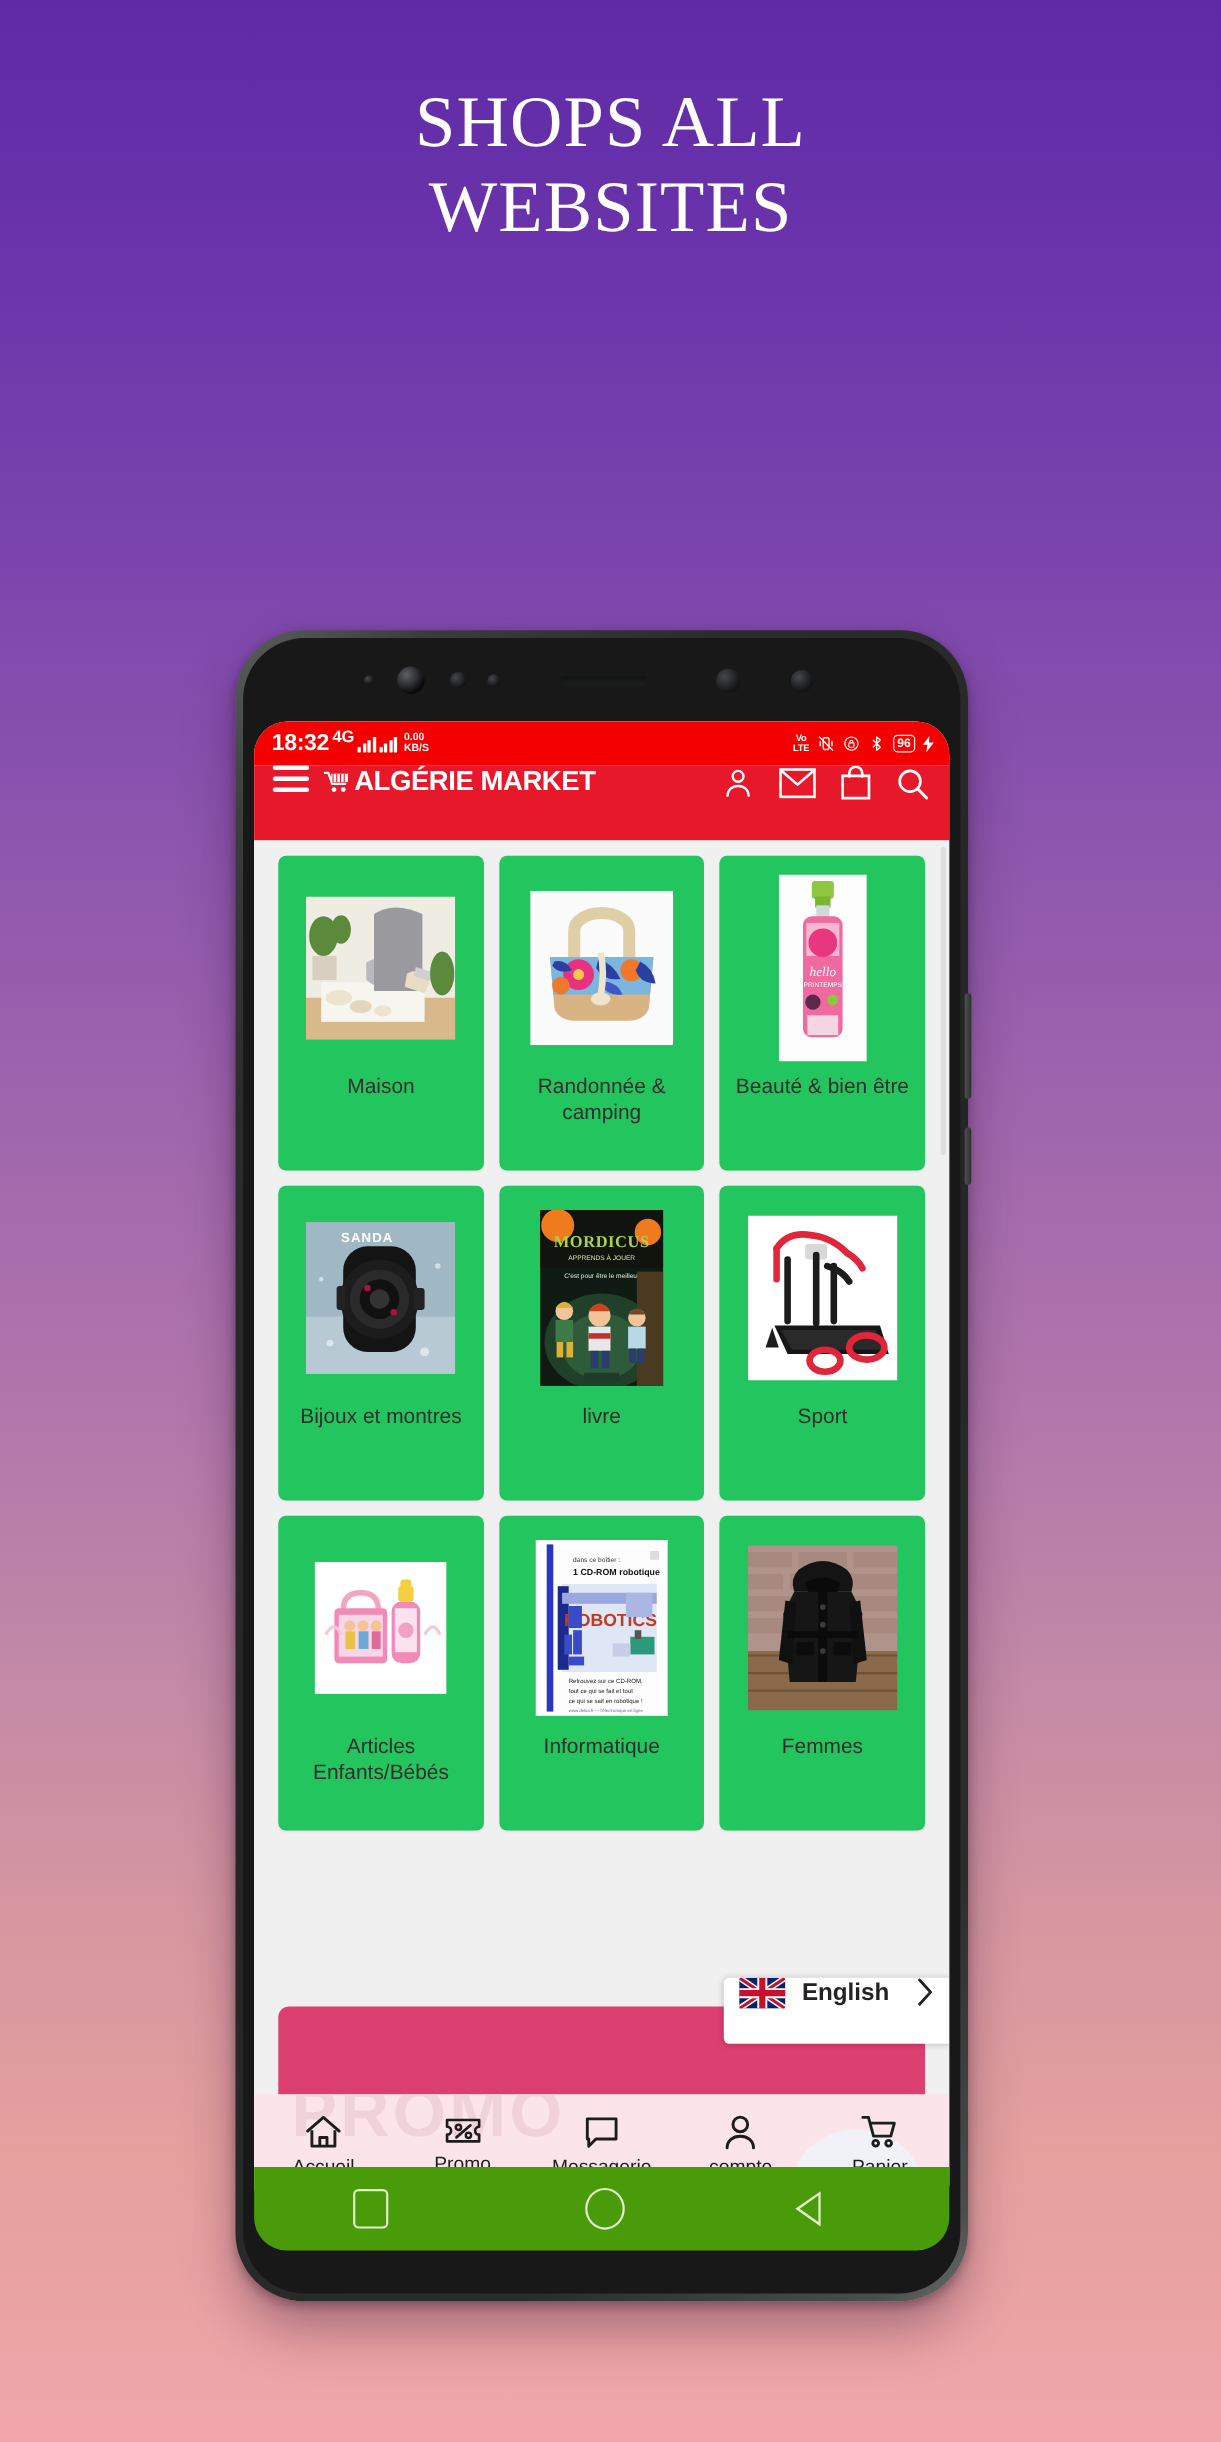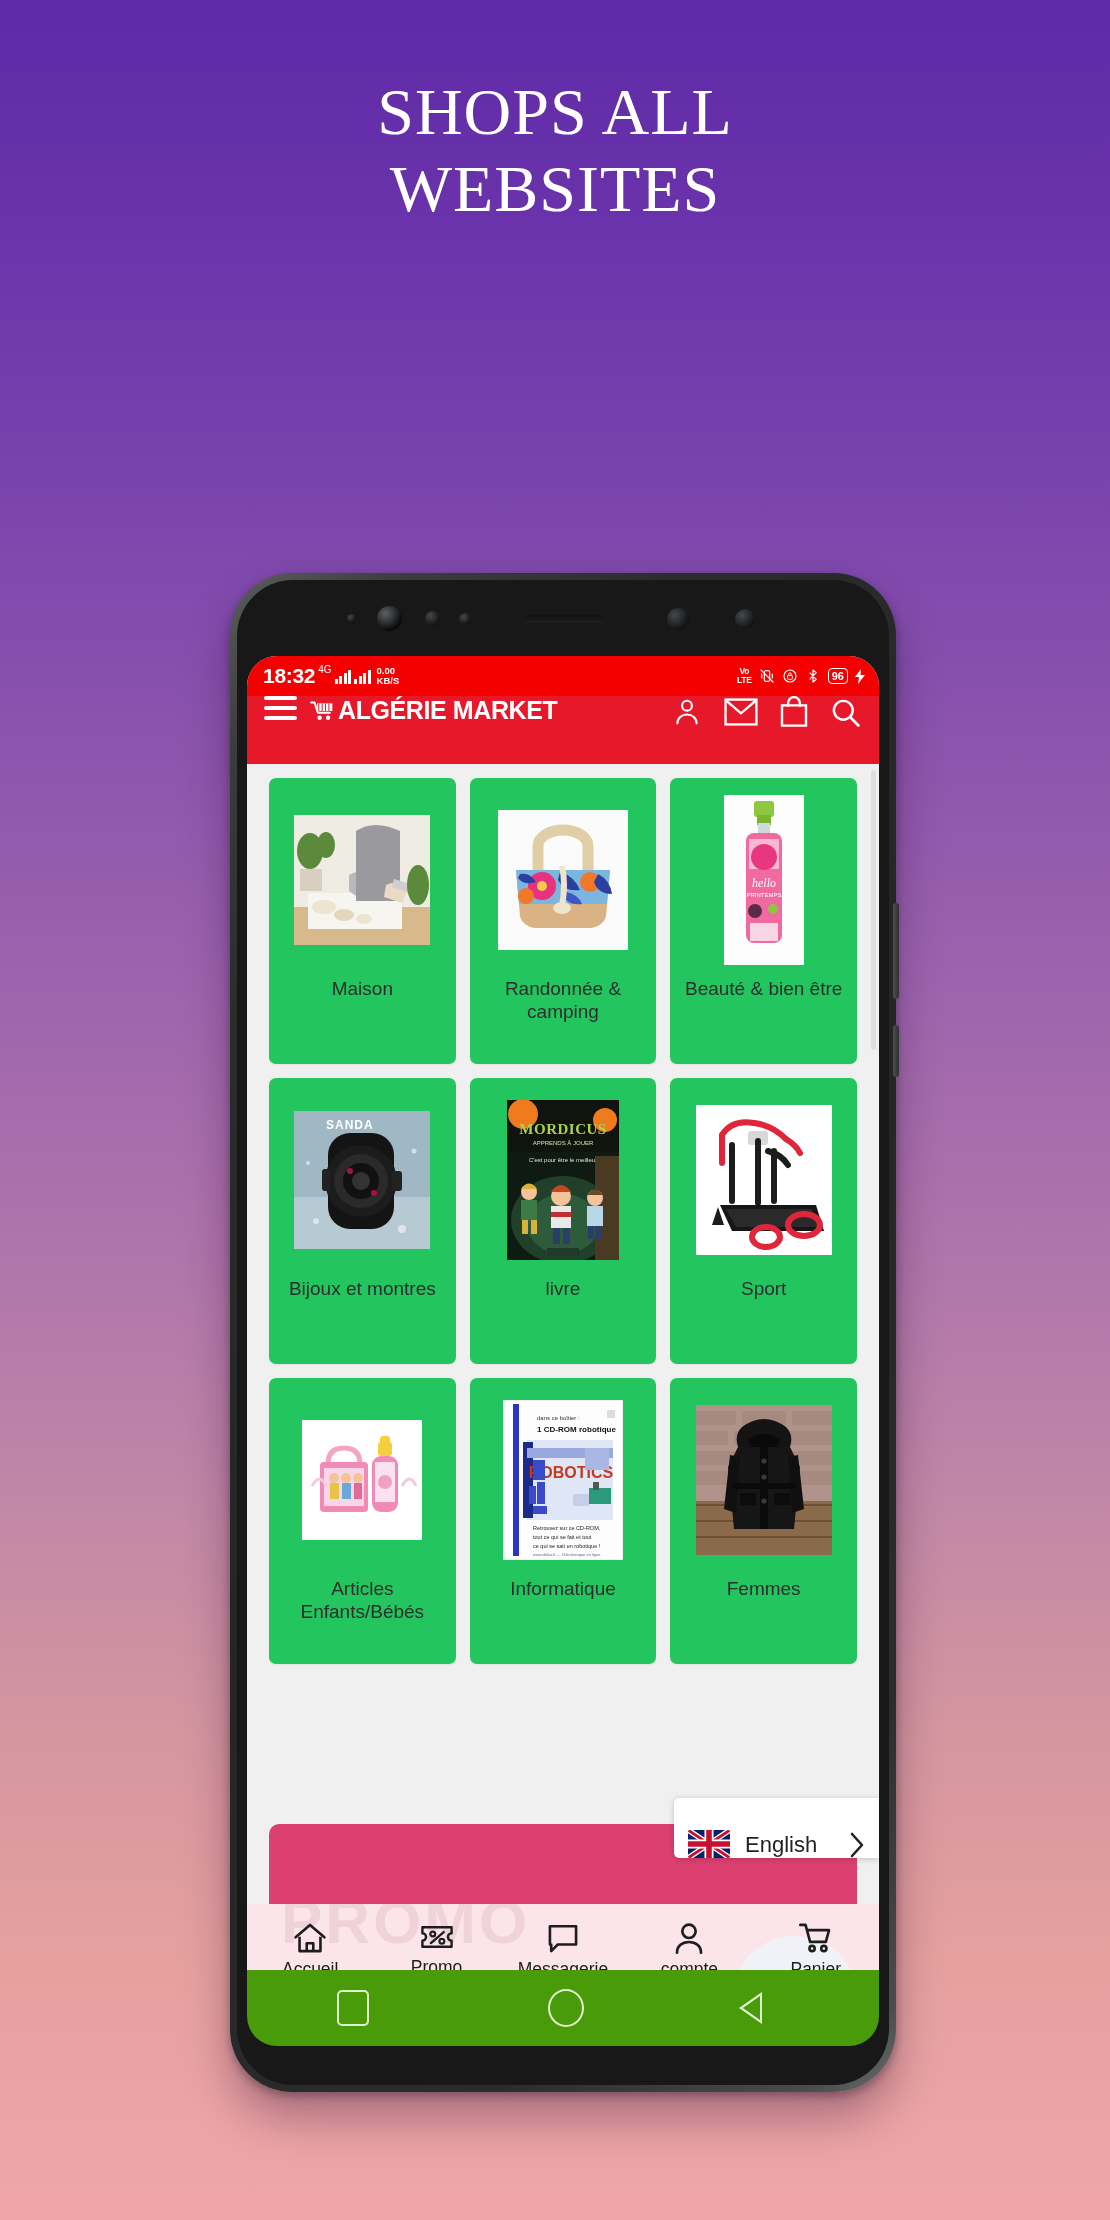--- a/index.html
+++ b/index.html
@@ -28,21 +28,21 @@
     color:#ffffff;
     font-size:66px;
     line-height:1.16;
     letter-spacing:1px;
     font-weight:400;
   }
   .headline div{white-space:nowrap;}
 
   
   .phone{
-    position:absolute;left:230px;top:573px;
+    position:absolute;left:214px;top:573px;
     width:666px;height:1519px;
     border-radius:62px;
     background:linear-gradient(135deg,#5a5e5c 0%,#3a3d3b 8%,#2b2d2c 20%,#242625 50%,#2b2d2c 82%,#4a4d4b 96%,#6a6d6b 100%);
     box-shadow:0 26px 46px rgba(40,10,50,.34), 0 4px 10px rgba(0,0,0,.3);
   }
   .phone-inner{
     position:absolute;left:7px;top:7px;width:652px;height:1505px;
     border-radius:56px;
     background:#171817;
     overflow:hidden;
@@ -80,21 +80,21 @@
   
   .statusbar{
     position:absolute;left:0;top:0;width:632px;height:40px;
     background:#f40000;
     color:#fff;
     display:flex;align-items:center;
     font-size:17px;
   }
   .sb-left{display:flex;align-items:center;gap:3px;margin-left:16px;}
   .sb-time{font-size:21px;font-weight:600;letter-spacing:-.3px;}
-  .sb-4g{font-size:10px;line-height:1;transform:translateY(-6px);font-weight:400;}
+  .sb-4g{font-size:15px;line-height:1;transform:translateY(-6px);font-weight:700;}
   .bars{display:flex;align-items:flex-end;gap:1.5px;height:15px;}
   .bars i{display:block;width:3px;background:#fff;border-radius:.5px;}
   .bars i:nth-child(1){height:5px}.bars i:nth-child(2){height:8px}
   .bars i:nth-child(3){height:11px}.bars i:nth-child(4){height:14px}
   .kbs{font-size:9.5px;line-height:10px;margin-left:3px;font-weight:700;}
   .sb-right{display:flex;align-items:center;gap:7px;margin-left:auto;margin-right:14px;}
   .volte{font-size:8.5px;line-height:9px;font-weight:700;letter-spacing:-.2px;text-align:center;}
   .sb-ic{width:16px;height:16px;}
   .batt{
     border:1.6px solid #fff;border-radius:4px;padding:0 3px;
@@ -170,23 +170,23 @@
   .promo-blob{
     position:absolute;right:24px;bottom:-30px;width:120px;height:110px;
     border-radius:50%;background:#eef4fa;opacity:.85;
   }
 
   .lang-pop{
     position:absolute;right:0;bottom:158px;
     width:205px;height:60px;
     background:#fff;
     border-radius:5px 0 0 5px;
-    display:flex;align-items:flex-end;
+    display:flex;align-items:flex-start;
     box-shadow:0 1px 6px rgba(0,0,0,.2);
-    padding-left:14px;box-sizing:border-box;
+    padding-left:14px;box-sizing:border-box;font-weight:bold;
   }
   .flag{width:42px;height:28px;border-radius:2px;flex:0 0 auto;}
   .lang-label{font-size:22px;color:#232323;margin-left:15px;}
   .chev{margin-left:auto;margin-right:14px;}
 
   .bottomnav{
     position:absolute;left:0;bottom:0;width:632px;height:112px;
     display:flex;align-items:flex-start;justify-content:space-around;
     padding-top:18px;box-sizing:border-box;
   }

